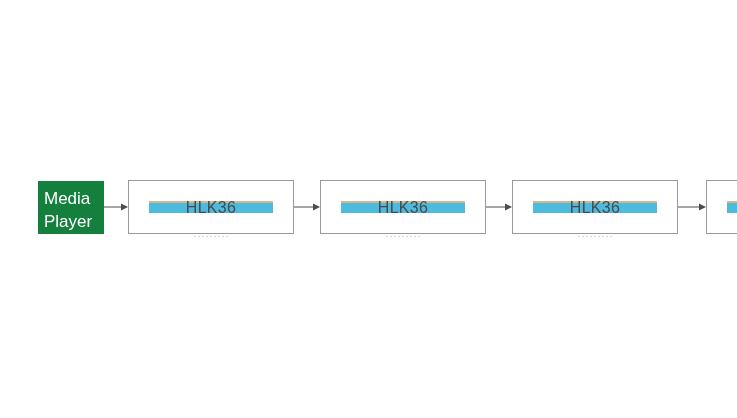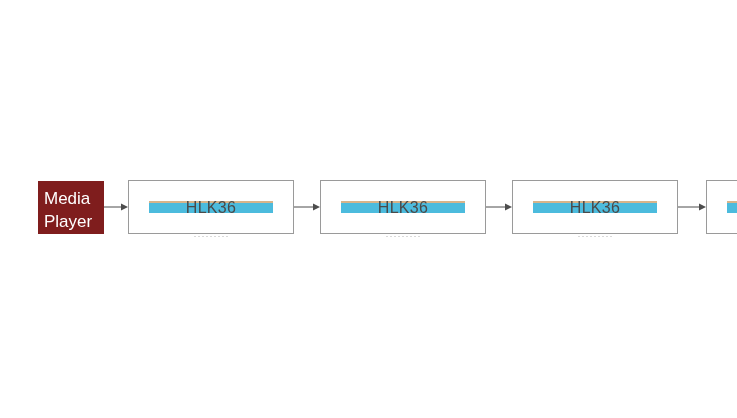--- a/index.html
+++ b/index.html
@@ -89,21 +89,21 @@
     height: 12px;
     overflow: visible;
   }
   .connector svg { display: block; overflow: visible; }
 </style>
 </head>
 <body>
 
 <div id="diagram-canvas">
 
-  <div class="source-node" id="source-node" style="left: 38px; top: 181px; width: 66px; height: 53px; background: #7f1d1d; color: rgb(255, 255, 255);">
+  <div class="source-node" id="source-node" style="left: 38px; top: 181px; width: 66px; height: 53px; background: #15803d; color: rgb(255, 255, 255);">
     <span>Media
 Player</span>
   </div>
 
   <div class="device-node" id="node-0" style="left: 128px; top: 180px; width: 166px; height: 54px; border-color: rgb(154, 154, 154);">
     <div class="device-node-inner" style="background: rgb(76, 187, 221); border-top-color: rgb(216, 180, 138);">
       <span class="device-node-label" style="color: rgb(74, 74, 74);">HLK36</span>
     </div>
   </div>
 

